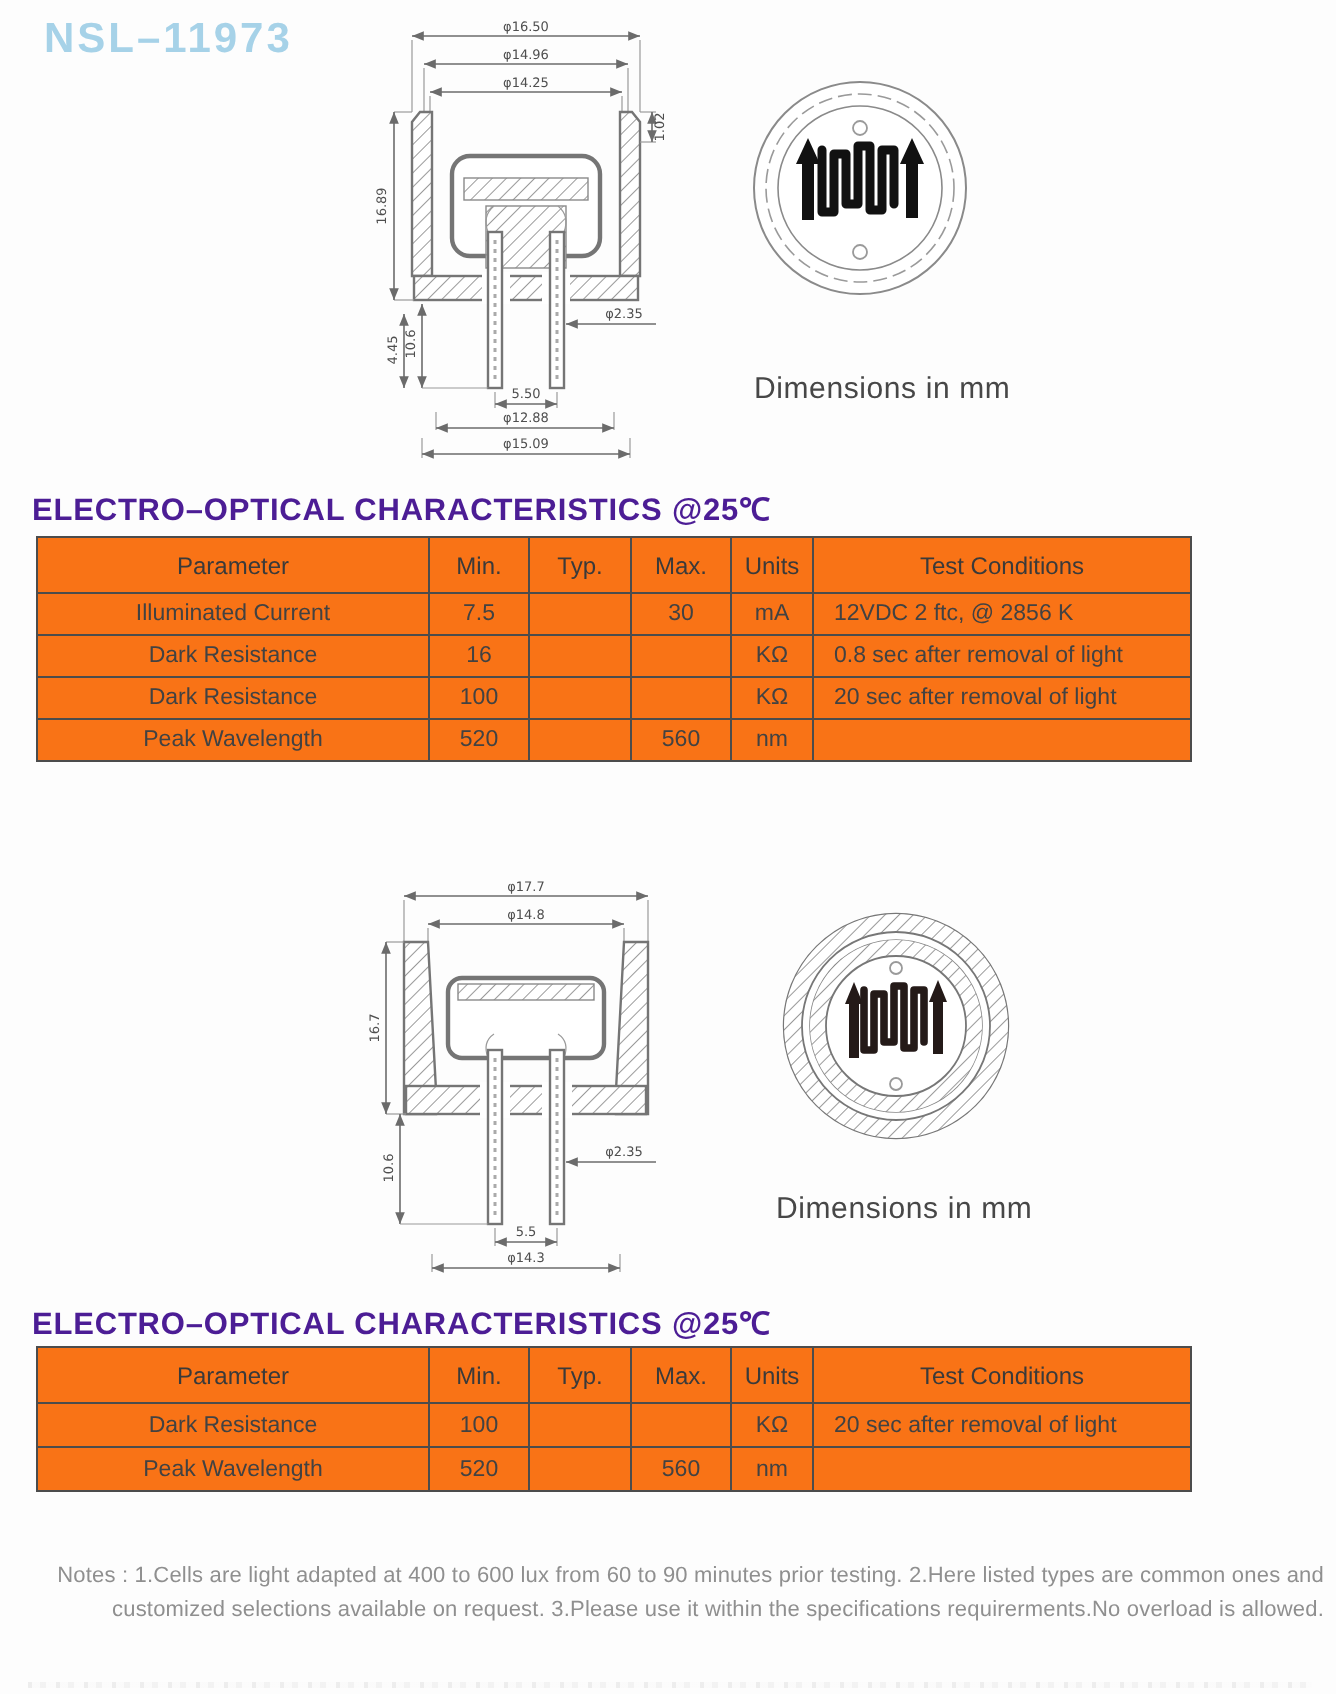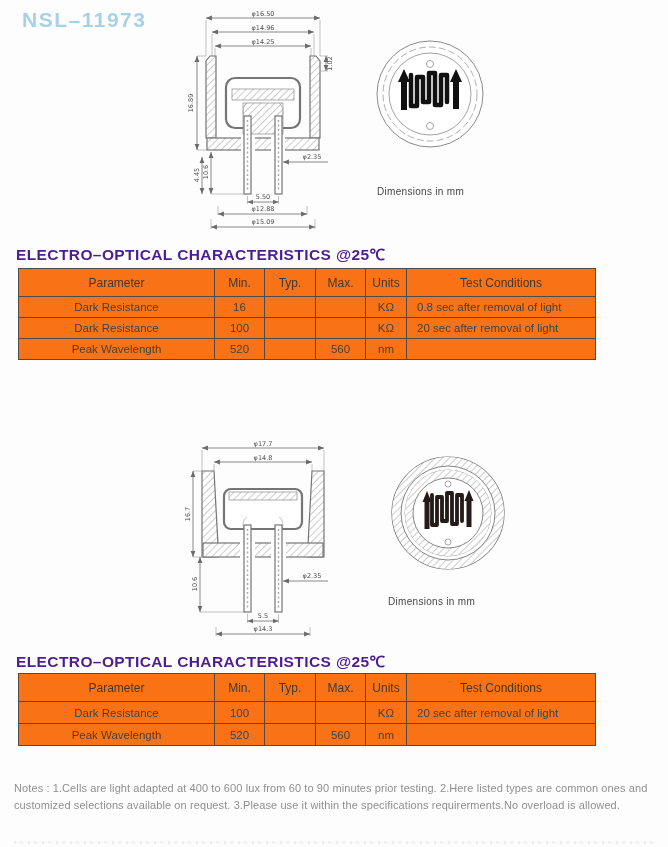--- a/index.html
+++ b/index.html
@@ -2,32 +2,32 @@
 <html><head>
 <meta charset="utf-8">
 <style>
   html,body{margin:0;padding:0;background:#fff;}
   .page{position:relative;width:668px;height:847px;background:#fdfdfd;overflow:hidden;
         font-family:"Liberation Sans",sans-serif;padding-left:12px;}
   .model-title{position:absolute;font-size:21px;font-weight:600;letter-spacing:1.5px;
         color:#a6d2e8;}
   .section-title{position:absolute;font-size:15.5px;font-weight:700;letter-spacing:.4px;
         color:#4c1d95;white-space:nowrap;}
-  .dims-note{position:absolute;font-size:10px;color:#474747;letter-spacing:.3px;}
+  .dims-note{position:absolute;font-size:15px;color:#474747;letter-spacing:.3px;}
   table.spec{position:absolute;border-collapse:collapse;table-layout:fixed;
         font-size:11.5px;color:#424242;background:#f97316;}
   table.spec td,table.spec th{border:1px solid #4c4c4c;text-align:center;padding:0 2px;
         overflow:hidden;white-space:nowrap;font-weight:400;}
   table.spec th{font-size:12px;color:#3a3a3a;}
   table.spec .hdr{height:28px;}
   table.spec .row1{height:21px;}
   table.spec .row2{height:22px;}
   table.spec td.cond{text-align:left;padding-left:10px;}
   .notes{position:absolute;font-size:11px;line-height:17px;color:#8f8f8f;
-        letter-spacing:.1px;}
+        letter-spacing:.1px;text-align:right;}
   .speckle{position:absolute;height:3px;opacity:.6;
         background:repeating-linear-gradient(90deg,#e3e3e3 0 2px,#f9f9f9 2px 6px,#ececec 6px 9px,#fbfbfb 9px 14px);}
   svg text{font-family:"DejaVu Sans",sans-serif;font-size:6.5px;fill:#4f4f4f;}
   svg .dim{stroke:#6b6b6b;stroke-width:.8;fill:none;}
   svg .ext{stroke:#9a9a9a;stroke-width:.6;fill:none;}
   svg .body{stroke:#757575;stroke-width:1.2;}
   svg .thin{stroke:#8a8a8a;stroke-width:.7;}
 </style>
 </head>
 <body>
@@ -135,20 +135,28 @@
         <col style="width:189px">
       </colgroup>
     <tbody>
         <tr class="hdr">
       <th>Parameter</th>
       <th>Min.</th>
       <th>Typ.</th>
       <th>Max.</th>
       <th>Units</th>
       <th>Test Conditions</th>
+    </tr>
+    <tr class="row1">
+      <td>Illuminated Current</td>
+      <td>7.5</td>
+      <td></td>
+      <td>30</td>
+      <td>mA</td>
+      <td class="cond">12VDC  2 ftc, @ 2856 K</td>
     </tr>
     <tr class="row1">
       <td>Dark Resistance</td>
       <td>16</td>
       <td></td>
       <td></td>
       <td>KΩ</td>
       <td class="cond">0.8 sec after removal of light</td>
     </tr>
     <tr class="row1">

